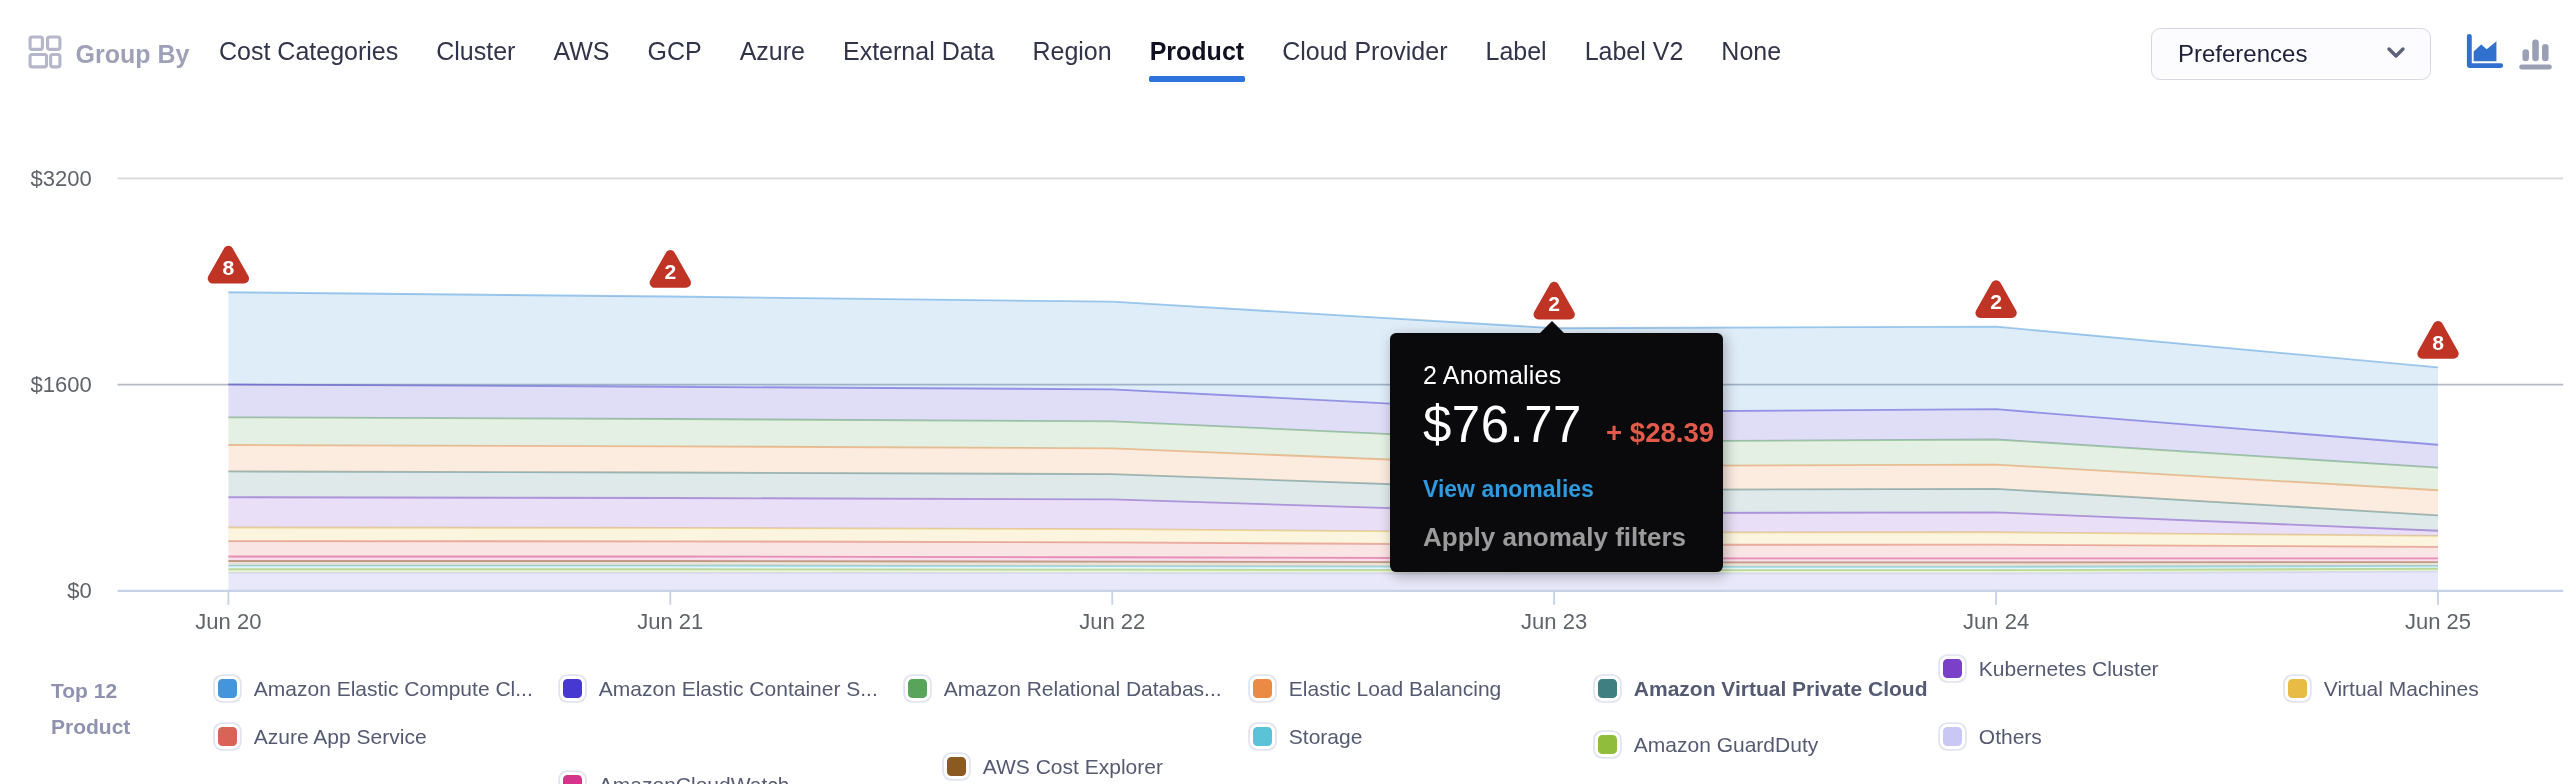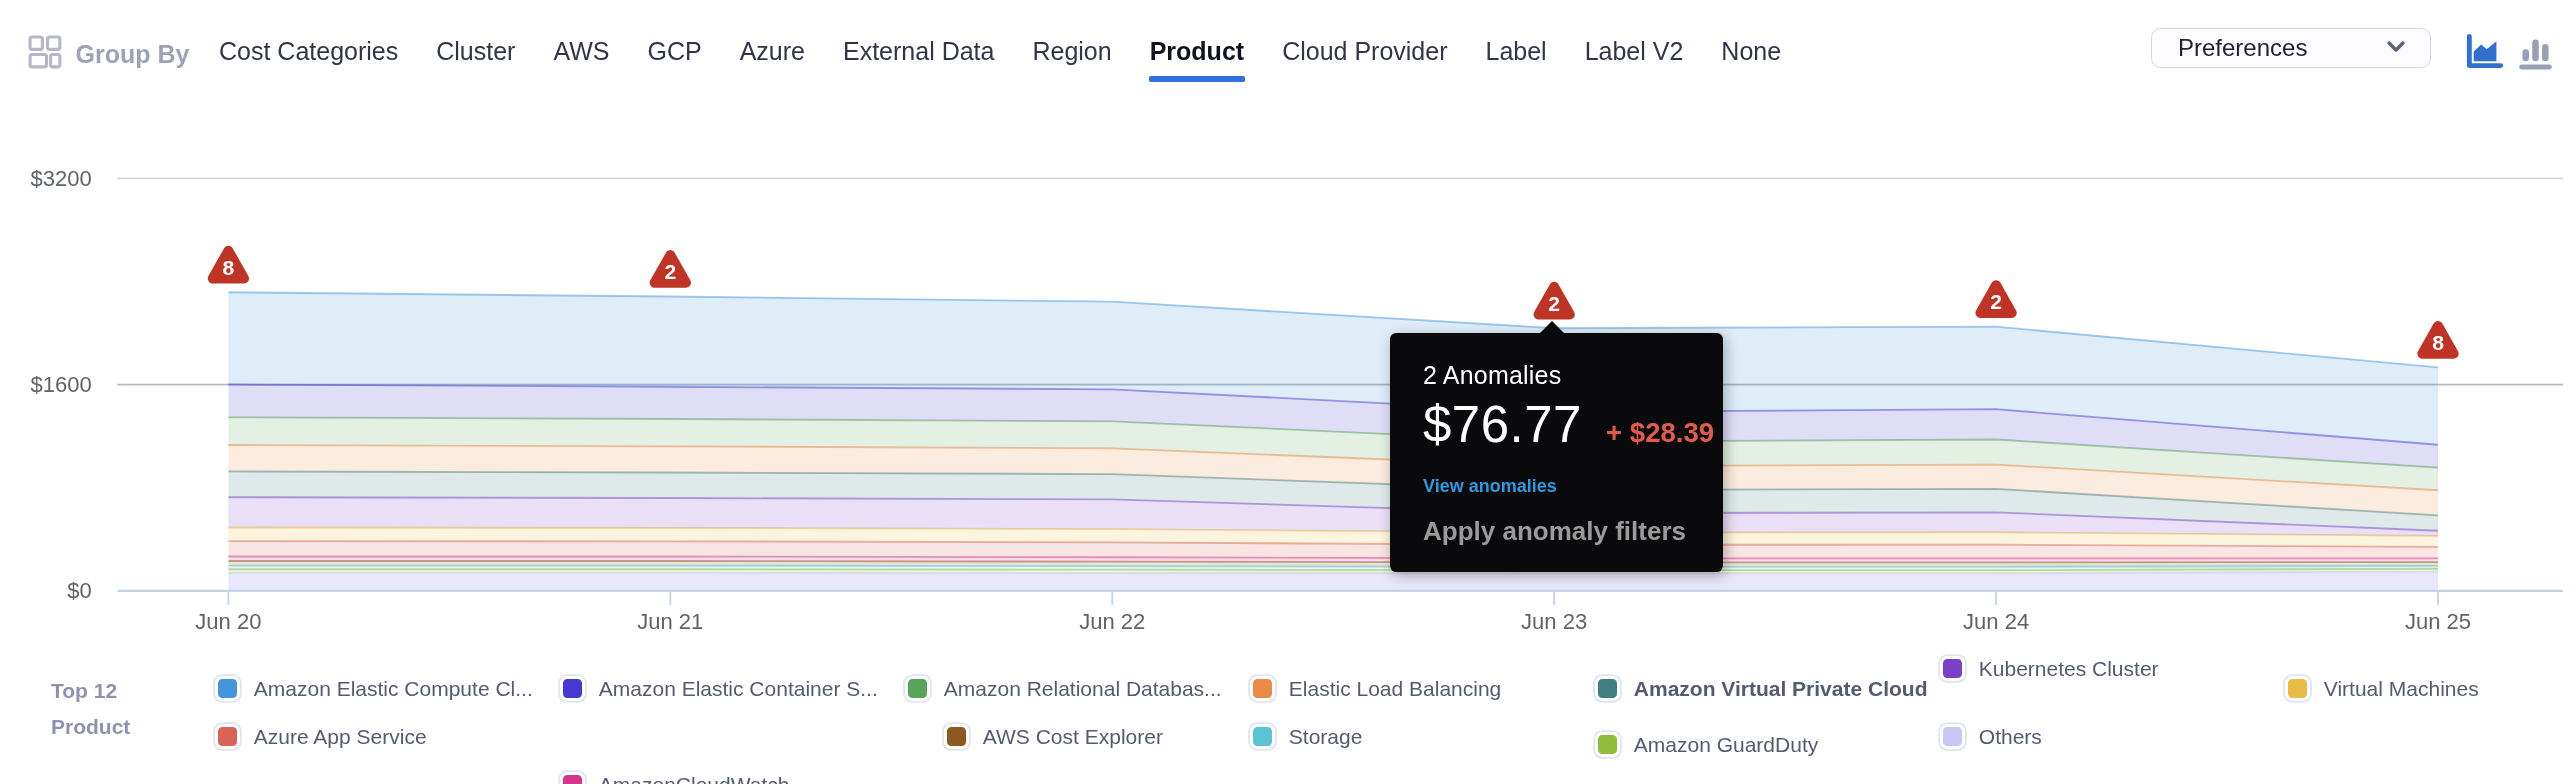--- a/index.html
+++ b/index.html
@@ -7,21 +7,21 @@
        font-family:"Liberation Sans",sans-serif;}
 
   
   .groupby{position:absolute;left:27.6px;top:35px;display:flex;align-items:center;gap:13px;}
   .groupby-label{font-size:25px;font-weight:600;color:#9fa1b8;}
   #tabs{position:absolute;left:219px;top:37px;display:flex;gap:38px;align-items:flex-start;}
   .tab{position:relative;font-size:25px;font-weight:500;color:#32344a;cursor:pointer;white-space:nowrap;}
   .tab.active{color:#0f1120;font-weight:700;}
   .tab.active::after{content:"";position:absolute;left:-0.9px;right:-0.9px;bottom:-15.6px;height:5.5px;
        background:#2e72dd;border-radius:1.8px;}
-  .prefs{position:absolute;left:2151px;top:27.6px;width:280px;height:40px;box-sizing:border-box;
+  .prefs{position:absolute;left:2151px;top:27.6px;width:280px;height:52px;box-sizing:border-box;
        background:#fcfcfe;border:1.8px solid #d5d8e4;border-radius:9.2px;display:flex;align-items:center;
        justify-content:space-between;padding:0 22px 0 26px;cursor:pointer;}
   .prefs-label{font-size:24px;color:#20223a;font-weight:500;}
   .chart-toggle{position:absolute;top:31px;width:40px;height:40px;display:flex;align-items:center;
        justify-content:center;cursor:pointer;}
   #toggle-area{left:2464px;}
   #toggle-bar{left:2515px;}
 
   
   #chart{position:absolute;left:0;top:0;}
@@ -30,21 +30,21 @@
   #tooltip{position:absolute;left:1390px;top:333px;width:333px;height:239px;box-sizing:border-box;
        background:#0a0a0c;border-radius:6.4px;padding:27.6px 0 0 33px;z-index:5;
        box-shadow:2.8px 3.7px 13px rgba(0,0,0,.28);}
   #tooltip::before{content:"";position:absolute;top:-12px;left:149px;width:0;height:0;
        border-left:13.8px solid transparent;border-right:13.8px solid transparent;
        border-bottom:13px solid #0a0a0c;}
   .tt-title{font-size:25px;font-weight:500;color:#ffffff;letter-spacing:0.2px;}
   .tt-row{display:flex;align-items:baseline;margin-top:5.5px;}
   .tt-amount{font-size:51px;font-weight:400;color:#ffffff;letter-spacing:0.5px;}
   .tt-delta{font-size:27.6px;font-weight:600;margin-left:24px;}
-  .tt-link{display:block;margin-top:22px;font-size:18px;font-weight:700;cursor:pointer;text-decoration:none;}
+  .tt-link{display:block;margin-top:22px;font-size:23px;font-weight:700;cursor:pointer;text-decoration:none;}
   .tt-action{margin-top:19.3px;font-size:26px;font-weight:600;color:#9b9b9b;cursor:pointer;}
 
   
   .legend-title{position:absolute;left:51px;top:673px;font-size:21px;font-weight:700;color:#8e92ae;
        line-height:36px;}
   .legend-item{position:absolute;display:flex;align-items:center;gap:13.8px;cursor:pointer;}
   .chip{width:25px;height:25px;box-sizing:border-box;border:3.7px solid #fff;border-radius:7.3px;
        box-shadow:0 0 0 1.8px #e2e4ef;flex:0 0 auto;}
   .legend-label{font-size:21px;color:#555a73;white-space:nowrap;}
 </style>
@@ -215,21 +215,21 @@
         <span class="legend-label">Virtual Machines</span>
       </div>
       <div class="legend-item" style="left: 215px; top: 724px;">
         <span class="chip" style="background: rgb(218, 99, 87);"></span>
         <span class="legend-label">Azure App Service</span>
       </div>
       <div class="legend-item" style="left: 560px; top: 724px; margin-top: 48px;">
         <span class="chip" style="background: rgb(212, 53, 139);"></span>
         <span class="legend-label">AmazonCloudWatch</span>
       </div>
-      <div class="legend-item" style="left: 905px; top: 724px; padding-left: 39px;">
+      <div class="legend-item" style="left: 905px; top: 754px; padding-left: 39px;">
         <span class="chip" style="background: rgb(138, 90, 32);"></span>
         <span class="legend-label">AWS Cost Explorer</span>
       </div>
       <div class="legend-item" style="left: 1250px; top: 724px;">
         <span class="chip" style="background: rgb(90, 195, 216);"></span>
         <span class="legend-label">Storage</span>
       </div>
       <div class="legend-item" style="left: 1595px; top: 724px; margin-top: 8px;">
         <span class="chip" style="background: rgb(144, 190, 60);"></span>
         <span class="legend-label">Amazon GuardDuty</span>

